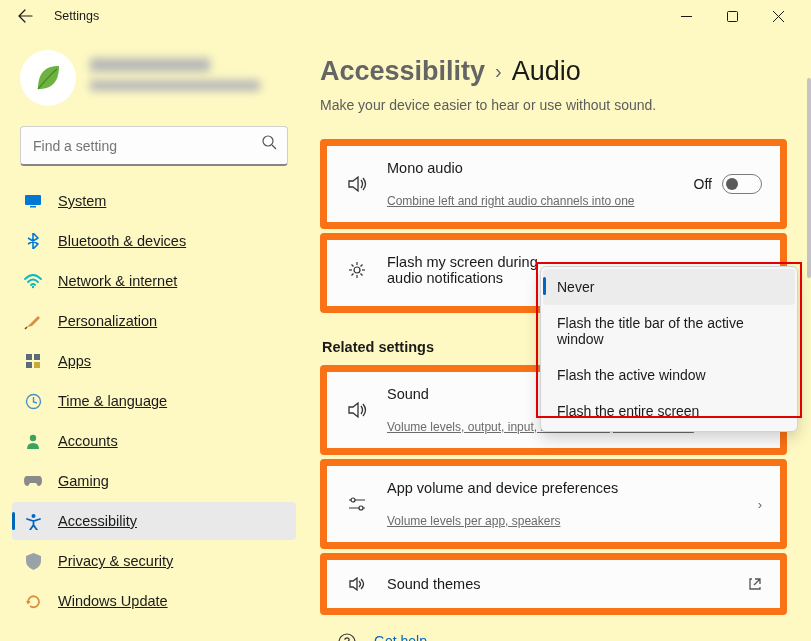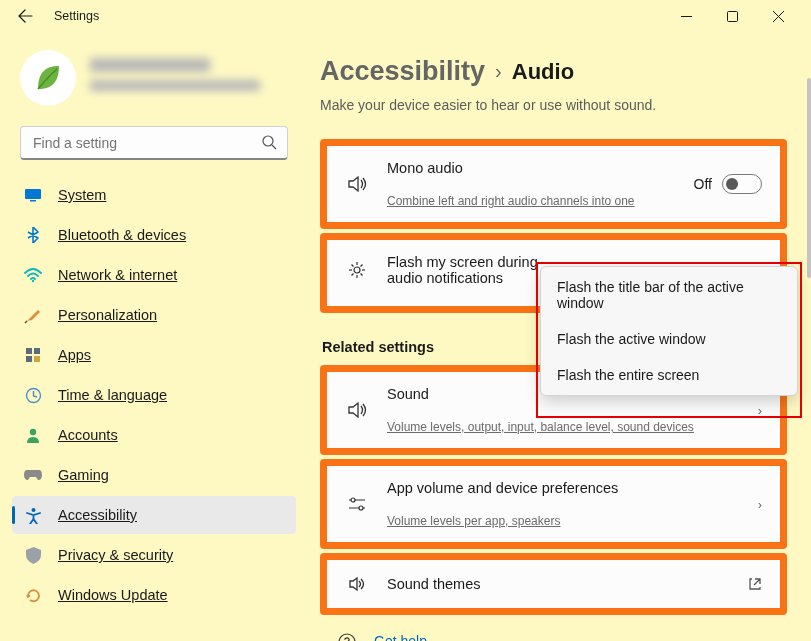--- a/index.html
+++ b/index.html
@@ -10,32 +10,32 @@
     .title { font-size: 12.5px; margin-left: 14px; color: #1a1a1a; }
     .win-controls { margin-left: auto; display: flex; }
     .win-btn { width: 46px; height: 32px; display: flex; align-items: center; justify-content: center; cursor: pointer; }
     .body { flex: 1; display: flex; }
     .sidebar { width: 300px; padding: 10px 4px 10px 12px; display: flex; flex-direction: column; }
     .user { display: flex; align-items: center; padding: 8px 8px 18px 8px; }
     .avatar { width: 56px; height: 56px; border-radius: 50%; background: #fff; display: flex; align-items: center; justify-content: center; }
     .user-info { margin-left: 14px; }
     .user-blur-line { filter: blur(4px); background: #b8b8b8; height: 14px; margin-bottom: 8px; border-radius: 1px; }
     .search { margin: 2px 8px 16px 8px; position: relative; }
-    .search input { width: 100%; height: 34px; padding: 0 44px 0 12px; font-size: 14px; border: 1px solid #d0d0d0; border-radius: 4px; background: #fdfdfd; border-bottom: 2px solid #868686; }
+    .search input { width: 100%; height: 40px; padding: 0 44px 0 12px; font-size: 14px; border: 1px solid #d0d0d0; border-radius: 4px; background: #fdfdfd; border-bottom: 2px solid #868686; }
     .search .icon { position: absolute; right: 11px; top: 9px; color: #555; }
     .nav { display: flex; flex-direction: column; gap: 2px; }
     .nav-item { display: flex; align-items: center; height: 38px; padding: 0 12px; border-radius: 4px; font-size: 14.5px; color: #1a1a1a; cursor: pointer; position: relative; text-decoration: underline; }
     .nav-item.selected { background: #e9e9e9; }
     .nav-item.selected::before { content: ""; position: absolute; left: 0; top: 10px; width: 3px; height: 18px; background: #0067c0; border-radius: 2px; }
     .nav-icon { width: 18px; height: 18px; margin-right: 16px; display: flex; align-items: center; justify-content: center; }
     .main { flex: 1; padding: 24px 24px 0 20px; overflow-y: auto; position: relative; }
     .breadcrumb { display: flex; align-items: center; gap: 10px; margin-bottom: 10px; }
     .crumb-parent { font-size: 27px; font-weight: 600; color: #656565; cursor: pointer; }
     .crumb-sep { font-size: 20px; color: #666; }
-    .crumb-current { font-size: 22px; font-weight: 700; color: #1a1a1a; }
+    .crumb-current { font-size: 27px; font-weight: 400; color: #1a1a1a; }
     .subtitle { font-size: 14px; color: #5c5c5c; margin-bottom: 26px; }
     .card { background: #fcfcfc; border: 7px solid #f97316; border-radius: 4px; padding: 14px 18px; margin-bottom: 4px; display: flex; align-items: center; cursor: pointer; }
     .card-icon { width: 24px; margin-right: 18px; color: #333; display: flex; justify-content: center; }
     .card-body { flex: 1; }
     .card-title { font-size: 14.5px; color: #1a1a1a; }
     .card-sub { font-size: 12px; color: #6b6b6b; margin-top: 18px; text-decoration: underline; }
     .card-right { display: flex; align-items: center; gap: 10px; text-align: center; }
     .toggle-label { font-size: 14px; color: #1a1a1a; }
     .toggle { width: 40px; height: 20px; border: 1px solid #7a7a7a; border-radius: 10px; position: relative; background: #fdfdfd; }
     .toggle-knob { position: absolute; left: 3px; top: 3px; width: 12px; height: 12px; background: #5a5a5a; border-radius: 50%; }
@@ -317,20 +317,21 @@
               <circle cx="9" cy="13" r="0.9" fill="#333"></circle>
             </svg>
         </span>
         <span class="help-link">Get help</span>
       </div>
 
     </div>
   </div>
 
   <div class="dropdown-overlay">
+    <div class="dd-item selected">Never</div>
     <div class="dd-item">Flash the title bar of the active window</div>
     <div class="dd-item">Flash the active window</div>
     <div class="dd-item">Flash the entire screen</div>
   </div>
 
   <div class="annot-box"></div>
 
 </div>
 
 </body></html>

